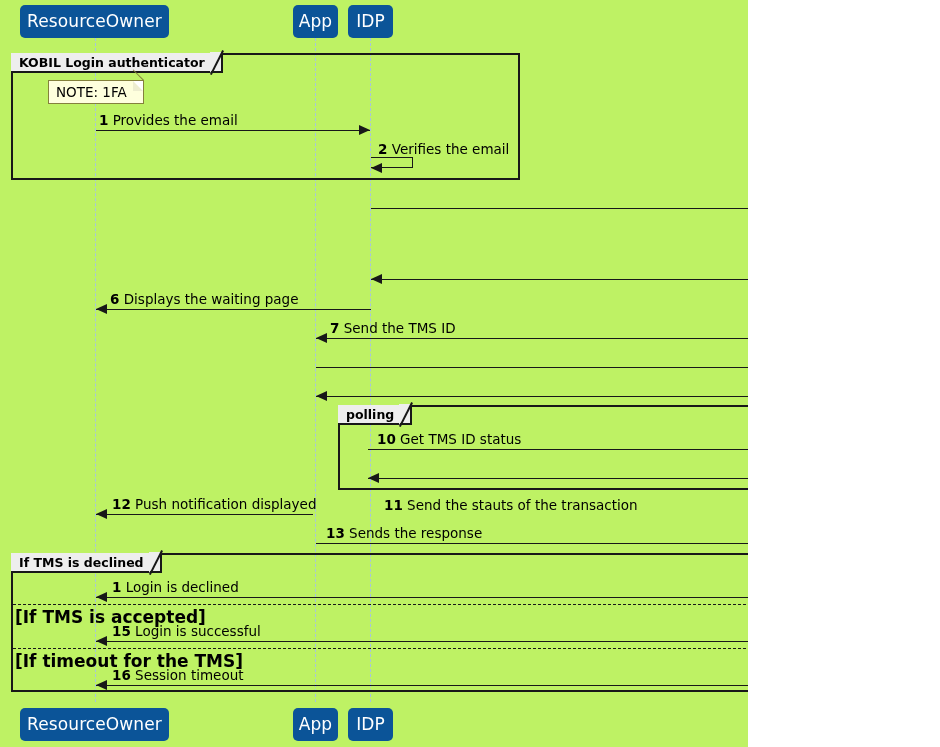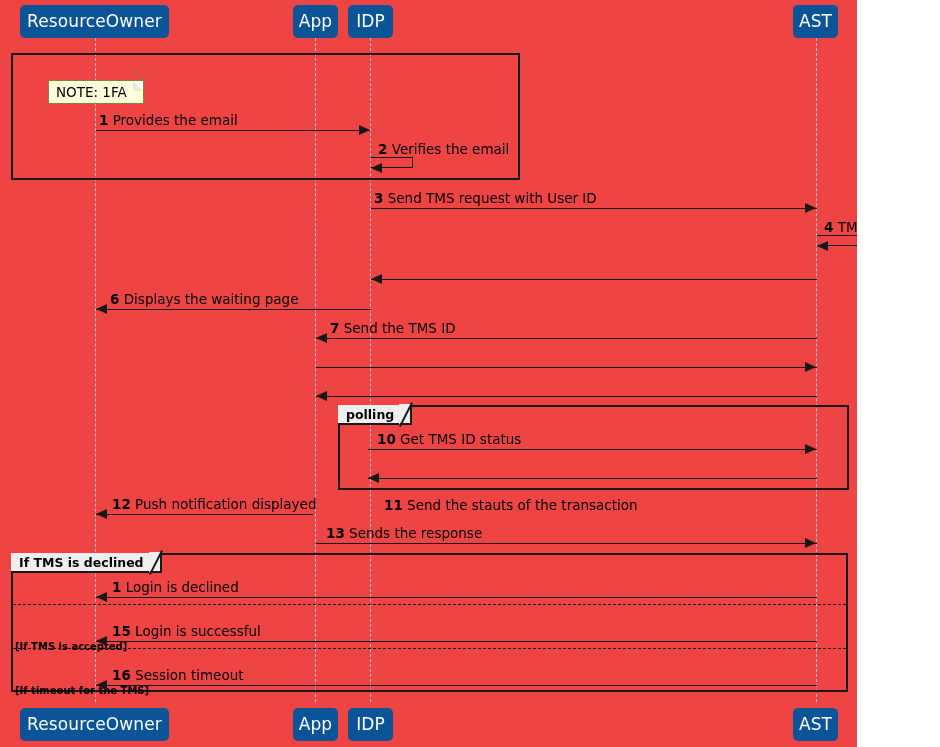--- a/index.html
+++ b/index.html
@@ -4,23 +4,23 @@
 <title>Sequence Diagram</title>
 <style>
   * { box-sizing: border-box; }
   html, body {
     margin: 0; padding: 0;
     background: #ffffff;
     font-family: "DejaVu Sans", sans-serif;
   }
   #canvas {
     position: relative;
-    width: 857px;
+    width: 748px;
     height: 747px;
-    background: #ef4444;
+    background: #bef264;
     overflow: hidden;
   }
   
   .participant {
     position: absolute;
     background: #0B5498;
     color: #ffffff;
     border-radius: 5px;
     font-size: 17px;
     line-height: 1;
@@ -77,26 +77,25 @@
     transform: rotate(27deg);
     transform-origin: top right;
   }
   .alt-divider {
     position: absolute;
     height: 0;
     border-top: 1px dashed #181818;
   }
   .alt-label {
     position: absolute;
-    font-size: 10px;
+    font-size: 17px;
     font-weight: bold;
     color: #000000;
     white-space: nowrap;
     font-family: "DejaVu Sans", sans-serif;
-    margin-top: 34px;
   }
   
   .note {
     position: absolute;
     background: #FEFFDD;
     border: 1px solid #84813C;
     font-size: 13.5px;
     color: #000000;
     padding: 3px 16px 3px 7px;
     white-space: nowrap;
@@ -174,20 +173,25 @@
     <span>App</span>
   </div>
   <div class="participant" style="left:348px; top:5px; width:45px; height:33px;">
     <span>IDP</span>
   </div>
   <div class="participant" style="left:793px; top:5px; width:45px; height:33px;">
     <span>AST</span>
   </div>
 
   <div class="group-box" style="left:11px; top:53px; width:509px; height:127px;"></div>
+  <div class="group-tab" style="left:11px; top:53px;">
+    <span>KOBIL Login authenticator</span>
+    <span class="notch"></span>
+    <span class="notch-line"></span>
+  </div>
 
   <div class="note" style="left:48px; top:80px;">
     <span>NOTE: 1FA</span>
     <span class="fold"></span>
     <span class="fold-line"></span>
   </div>
 
   <div class="msg-label" style="left:99px; top:114px;">
     <b>1</b> 
     <span>Provides the email</span>
@@ -195,24 +199,20 @@
   <div class="msg-line" style="left:96px; top:130px; width:274px;"></div>
   <div class="arrow-head right" style="left:359px; top:125px;"></div>
 
   <div class="msg-label" style="left:378px; top:143px;">
     <b>2</b> 
     <span>Verifies the email</span>
   </div>
   <div class="self-loop" style="left:371px; top:157px; width:42px; height:11px;"></div>
   <div class="arrow-head left" style="left:371px; top:163px;"></div>
 
-  <div class="msg-label" style="left:374px; top:192px;">
-    <b>3</b> 
-    <span>Send TMS request with User ID</span>
-  </div>
   <div class="msg-line" style="left:371px; top:208px; width:446px;"></div>
   <div class="arrow-head right" style="left:805px; top:203px;"></div>
 
   <div class="msg-label" style="left:824px; top:221px;">
     <b>4</b> 
     <span>TMS ID created</span>
   </div>
   <div class="self-loop" style="left:817px; top:235px; width:42px; height:11px;"></div>
   <div class="arrow-head left" style="left:817px; top:241px;"></div>
 

